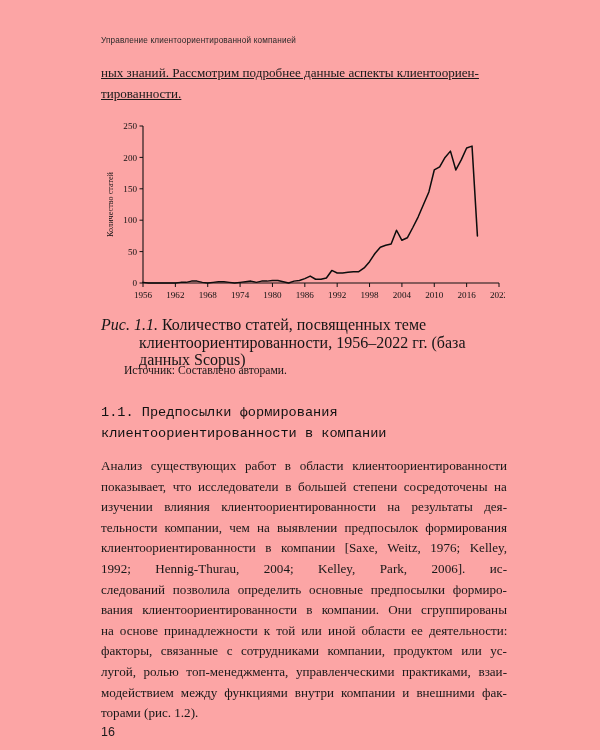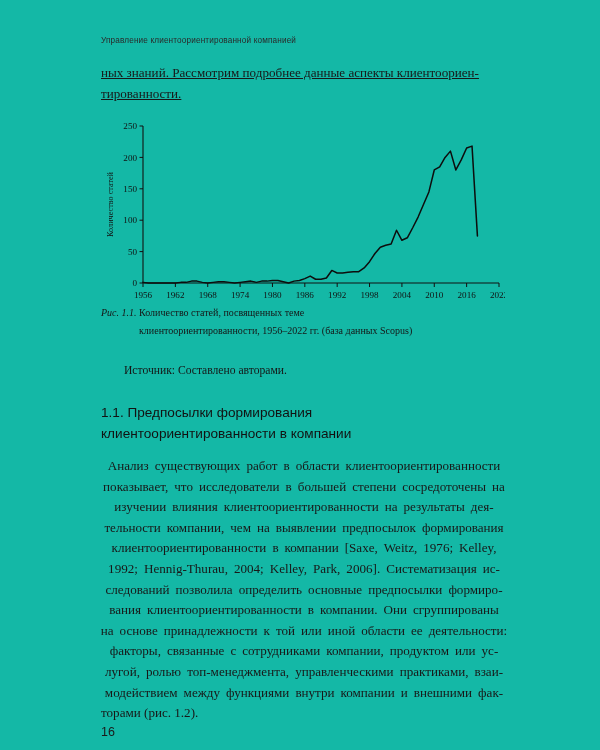--- a/index.html
+++ b/index.html
@@ -14,21 +14,21 @@
     color: #141414;
     overflow: hidden;
     position: relative;
   }
 
   .page {
     position: absolute;
     left: 0; top: 0;
     width: 600px;
     height: 750px;
-    background: #14b8a6;
+    background: #fca5a5;
   }
 
   
   .running-head {
     position: absolute;
     left: 101px;
     top: 36px;
     font-family: "Liberation Sans", sans-serif;
     font-size: 8.2px;
     letter-spacing: 0.15px;
@@ -55,23 +55,23 @@
     left: 101px;
     top: 118px;
     width: 404px;
     height: 195px;
   }
   .chart-svg { display: block; }
 
   .fig-caption {
     position: absolute;
     left: 101px;
-    top: 304px;
+    top: 316px;
     width: 408px;
-    font-size: 10px;
+    font-size: 16px;
     line-height: 17.5px;
     color: #161616;
   }
   .fig-caption .cap-line-1 { display: block; }
   .fig-caption .cap-line-2 { display: block; padding-left: 38px; }
   .fig-caption .ital { font-style: italic; }
 
   .fig-source {
     position: absolute;
     left: 124px;
@@ -80,41 +80,41 @@
     color: #161616;
   }
   .fig-source .ital { }
 
   
   .section-heading {
     position: absolute;
     left: 101px;
     top: 402px;
     width: 404px;
-    font-family: Liberation Sans, sans-serif;
+    font-family: Liberation Mono, monospace;
     font-size: 13.6px;
     line-height: 21px;
     color: #121212;
   }
   .section-heading span { display: block; }
 
   
   .body-par {
     position: absolute;
     left: 101px;
     top: 456px;
     width: 406px;
     font-size: 13.1px;
     line-height: 20.6px;
     color: #181818;
   }
   .body-par .ln { display: block; white-space: nowrap; }
   .body-par .ln.stretch {
     display: flex;
-    justify-content: center;
+    justify-content: space-between;
     gap: 6px;
   }
   .body-par .ln.stretch > span { white-space: pre; }
 
   
   .folio {
     position: absolute;
     left: 101px;
     top: 694px;
     font-family: "Liberation Sans", sans-serif;
@@ -257,21 +257,20 @@
         <span>1976;</span>
         <span>Kelley,</span>
       </span>
       <span class="ln stretch">
         <span>1992;</span>
         <span>Hennig-Thurau,</span>
         <span>2004;</span>
         <span>Kelley,</span>
         <span>Park,</span>
         <span>2006].</span>
-        <span>Систематизация</span>
         <span>ис-</span>
       </span>
       <span class="ln stretch">
         <span>следований</span>
         <span>позволила</span>
         <span>определить</span>
         <span>основные</span>
         <span>предпосылки</span>
         <span>формиро-</span>
       </span>

